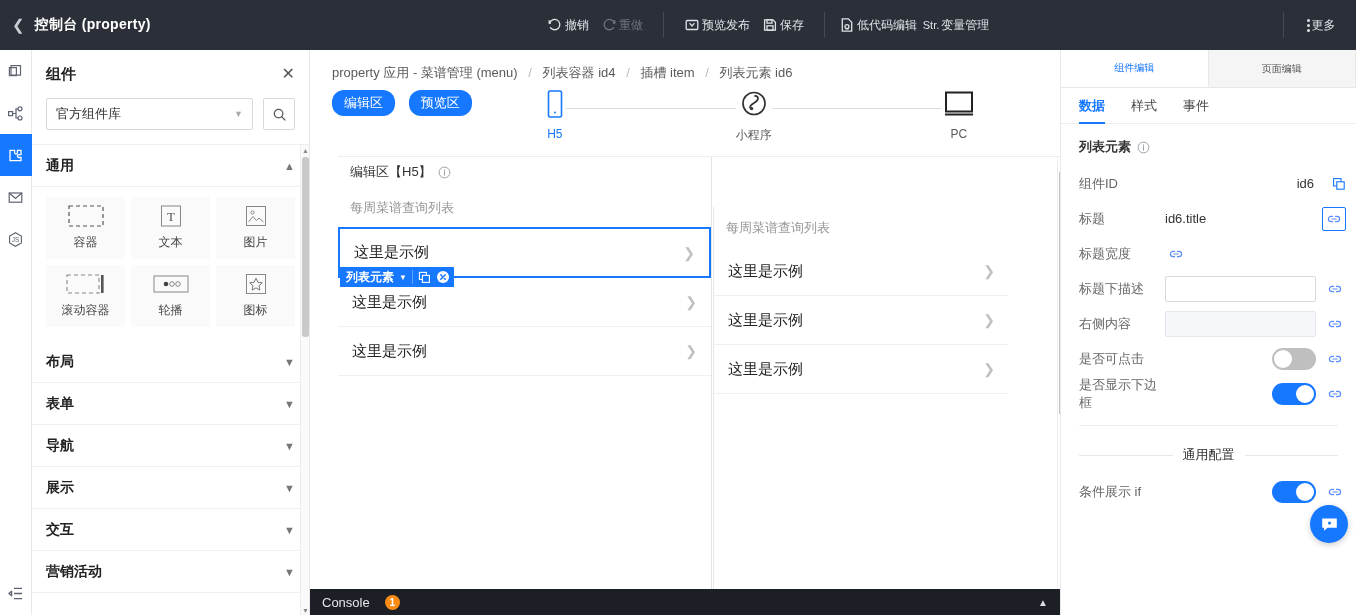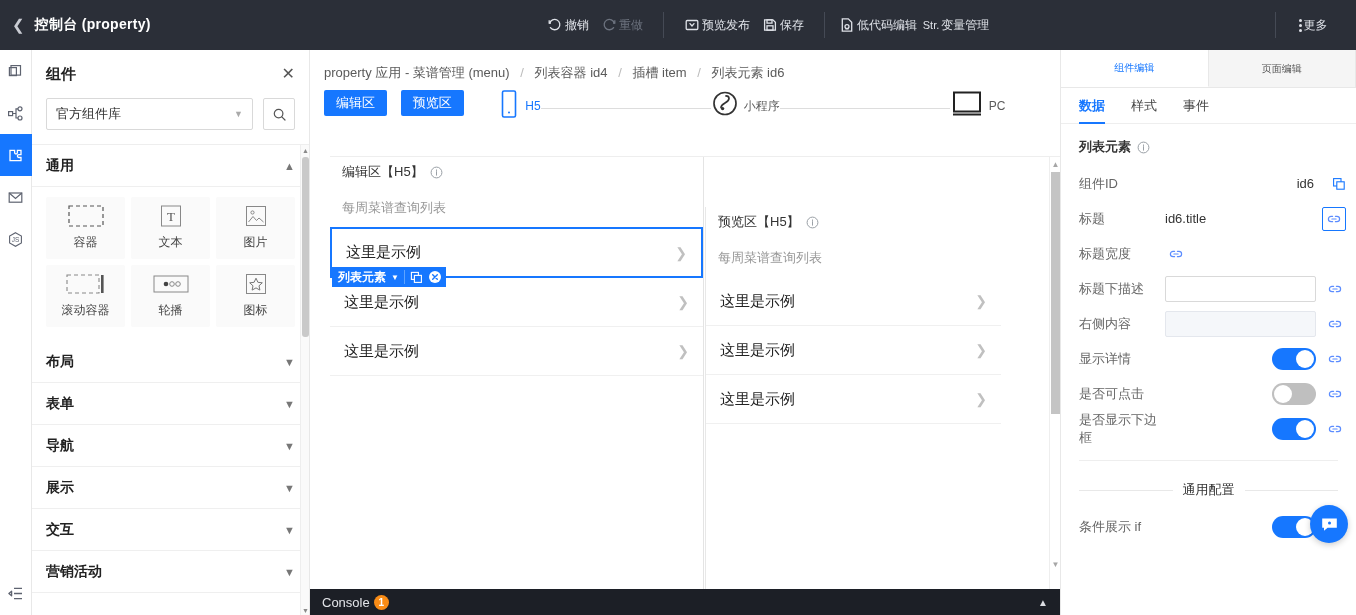--- a/index.html
+++ b/index.html
@@ -21,21 +21,21 @@
   .tb-tools { flex: 1; display: flex; align-items: center; justify-content: center; gap: 0; }
   .tool {
     display: flex; flex-direction: row; align-items: center; justify-content: center;
     width: 54px; height: 46px; color: #dfe2e8; cursor: pointer; gap: 2px;
   }
   .tool.disabled { color: #6d737f; cursor: default; }
   .tool .ic { height: 18px; display:flex; align-items:center; justify-content:center; font-size:15px; line-height:1; }
   .tool .lb { font-size: 12px; white-space: nowrap; }
   .tool.wide { width: 78px; }
   .tb-sep { width: 1px; height: 26px; background: #454a55; margin: 0 14px; }
-  .tb-right { display:flex; align-items:center; min-width:120px; justify-content:flex-end; padding-right:16px; }
+  .tb-right { display:flex; align-items:center; min-width:120px; justify-content:flex-end; padding-right:8px; }
   .tb-right .tb-sep { margin: 0 10px 0 0; }
   .dots { display:flex; flex-direction:column; gap:2px; align-items:center; height:18px; justify-content:center; }
   .dots i { width:3px; height:3px; border-radius:50%; background:#dfe2e8; display:block; }
   svg { display:block; }
 
   
   .rail {
     position:absolute; left:0; top:50px; width:32px; height:565px;
     background:#fff; border-right:1px solid #e8e8e8; display:flex; flex-direction:column; align-items:center;
   }
@@ -80,31 +80,31 @@
   }
   .panel-scroll .up, .panel-scroll .dn {
     position:absolute; left:0; width:9px; height:10px; display:flex; align-items:center; justify-content:center;
     color:#8a8a8a; font-size:7px;
   }
   .panel-scroll .up { top:0; }
   .panel-scroll .dn { bottom:0; }
   .panel-scroll .thumb { position:absolute; left:1px; width:7px; top:12px; height:180px; background:#c9c9c9; border-radius:3px; }
 
   
-  .center { position:absolute; left:310px; top:50px; width:750px; height:565px; background:#fff; }
+  .center { position:absolute; left:318px; top:50px; width:750px; height:565px; background:#fff; }
   .bcrumb { padding:14px 0 0 14px; font-size:13px; color:#5a5a5a; white-space:nowrap; }
   .bcrumb .sep { color:#bbb; margin:0 7px; }
   .ctrl-row { display:flex; align-items:flex-start; padding:8px 0 0 14px; height:74px; }
   .btn-blue {
-    background:#1677ff; color:#fff; border:none; border-radius:2px; height:26px; padding:0 12px;
+    background:#1677ff; color:#fff; border:none; border-radius:12px; height:26px; padding:0 12px;
     font-size:13px; cursor:pointer; font-family:inherit;
   }
   .btn-blue + .btn-blue { margin-left:10px; }
   .devices { flex:1; display:flex; align-items:flex-start; justify-content:center; padding-right:20px; }
-  .dev { display:flex; align-items:center; gap:5px; cursor:pointer;justify-content:center; }
+  .dev { display:flex; flex-direction:column; align-items:center; gap:5px; cursor:pointer;justify-content:center; }
   .dev .dlb { font-size:12px; color:#5b5b5b; }
   .dev.active .dlb { color:#1677ff; }
   .dev-line { width:170px; height:1px; background:#ddd; margin-top:18px; }
 
   .canvas-wrap { position:relative; height:448px; border-top:1px solid #eee;margin-left:20px; }
   .pane { position:absolute; top:0; width:374px; height:437px; overflow:hidden; }
   .pane.left { left:0; border-right:1px solid #e4e4e4; }
   .pane.right { left:375px; }
   .pane-head { height:30px; display:flex; align-items:center; gap:6px; padding:0 0 0 12px; font-size:13px; color:#333; }
   .pane-head .info { color:#9aa0a6; }
@@ -130,21 +130,21 @@
   .v-scroll .up, .v-scroll .dn { position:absolute; left:0; width:11px; height:11px; display:flex; align-items:center; justify-content:center; color:#a6a6a6; font-size:8px; }
   .v-scroll .up { top:2px; } .v-scroll .dn { bottom:24px; }
   .v-scroll .thumb { position:absolute; left:1px; width:9px; top:15px; height:242px; background:#c4c4c4; }
   .h-scroll { position:absolute; left:0; bottom:0; height:11px; width:750px; background:#fff; border-top:1px solid #eee; }
   .h-scroll .lf, .h-scroll .rt { position:absolute; top:0; width:11px; height:11px; display:flex; align-items:center; justify-content:center; color:#a6a6a6; font-size:8px; }
   .h-scroll .lf { left:2px; } .h-scroll .rt { right:16px; }
   .h-scroll .thumb { position:absolute; left:14px; top:1px; width:692px; height:9px; background:#c4c4c4; }
 
   .console {
     position:absolute; left:310px; bottom:0; width:750px; height:26px; background:#1c1f26;
-    display:flex; align-items:center; padding:0 12px; color:#e3e5e9; font-size:13px; gap:4px; z-index:8;
+    display:flex; align-items:center; padding:0 12px; color:#e3e5e9; font-size:13px; gap:15px; z-index:8;
   }
   .console .badge {
     background:#fa8c16; color:#fff; width:15px; height:15px; border-radius:50%;
     display:flex; align-items:center; justify-content:center; font-size:10px; font-weight:bold;
   }
   .console .up { margin-left:auto; color:#dcdee3; font-size:10px; cursor:pointer; }
 
   
   .right { position:absolute; left:1060px; top:50px; width:296px; height:565px; background:#fff; border-left:1px solid #e8e8e8; }
   .rtabs { display:flex; height:38px; border-bottom:1px solid #e8e8e8; }
@@ -521,29 +521,20 @@
           <span class="bic">
             <svg width="14" height="14" viewBox="0 0 14 14">
                 <circle cx="7" cy="7" r="6" fill="#fff"></circle>
                 <path d="M4.7 4.7 9.3 9.3M9.3 4.7 4.7 9.3" stroke="#1677ff" stroke-width="1.4" stroke-linecap="round"></path>
               </svg>
           </span>
         </div>
       </div>
 
       <div class="pane right">
-        <div class="pane-head">
-          <span>预览区【H5】</span>
-          <span class="info">
-            <svg width="13" height="13" viewBox="0 0 13 13" fill="none" stroke="currentColor" stroke-width="1">
-                <circle cx="6.5" cy="6.5" r="5.4"></circle>
-                <path d="M6.5 5.6v3.6M6.5 3.9v.6" stroke-linecap="round"></path>
-              </svg>
-          </span>
-        </div>
         <div class="phone">
           <div class="list-label">每周菜谱查询列表</div>
           <div class="list-item">
             <span>这里是示例</span>
             <span class="arr">❯</span>
           </div>
           <div class="list-item">
             <span>这里是示例</span>
             <span class="arr">❯</span>
           </div>
@@ -641,33 +632,20 @@
       <div class="finput disabled">
         <span></span>
       </div>
       <span class="link-ic">
         <svg width="14" height="14" viewBox="0 0 14 14" fill="none" stroke="currentColor" stroke-width="1.2" stroke-linecap="round">
             <path d="M5.6 4.3H4.1a2.7 2.7 0 0 0 0 5.4h1.5M8.4 4.3h1.5a2.7 2.7 0 0 1 0 5.4H8.4M4.9 7h4.2"></path>
           </svg>
       </span>
     </div>
 
-    <div class="trow">
-      <span class="flabel">显示详情</span>
-      <span class="tgl-wrap">
-        <span class="toggle">
-            <span class="knob"></span>
-          </span>
-      </span>
-      <span class="link-ic">
-        <svg width="14" height="14" viewBox="0 0 14 14" fill="none" stroke="currentColor" stroke-width="1.2" stroke-linecap="round">
-            <path d="M5.6 4.3H4.1a2.7 2.7 0 0 0 0 5.4h1.5M8.4 4.3h1.5a2.7 2.7 0 0 1 0 5.4H8.4M4.9 7h4.2"></path>
-          </svg>
-      </span>
-    </div>
 
     <div class="trow">
       <span class="flabel">是否可点击</span>
       <span class="tgl-wrap">
         <span class="toggle off">
             <span class="knob"></span>
           </span>
       </span>
       <span class="link-ic">
         <svg width="14" height="14" viewBox="0 0 14 14" fill="none" stroke="currentColor" stroke-width="1.2" stroke-linecap="round">

